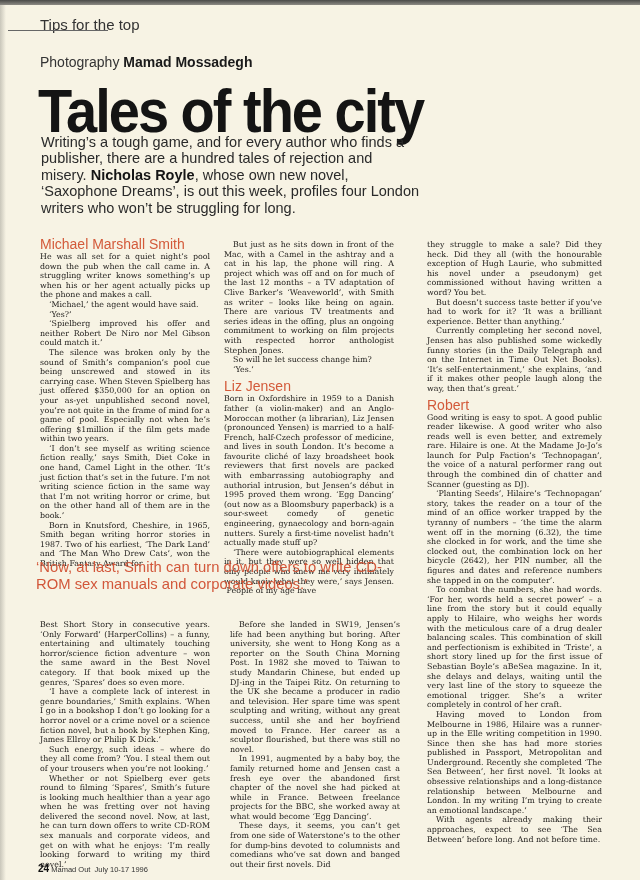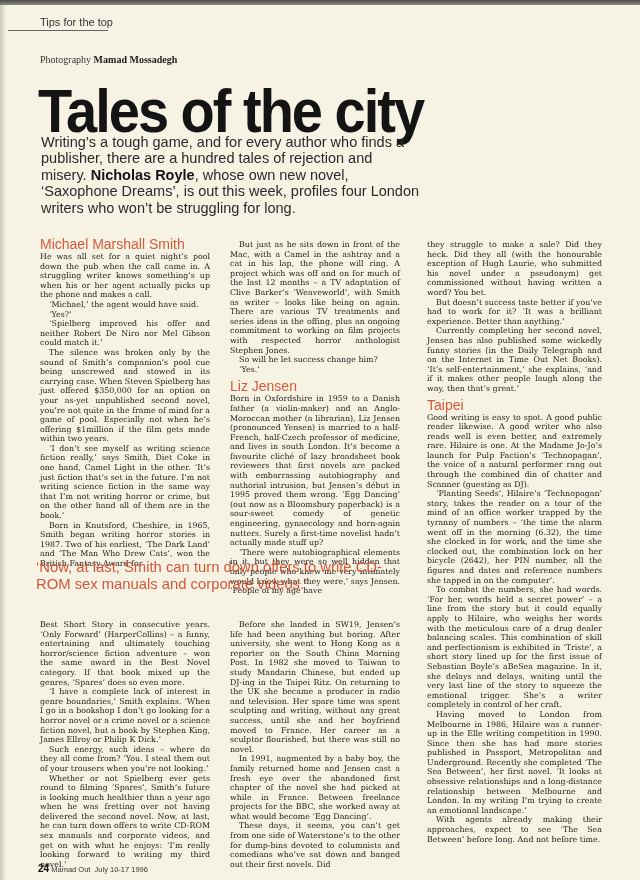--- a/index.html
+++ b/index.html
@@ -12,28 +12,28 @@
   .top-strip {
     position: absolute; left: 0; top: 0; width: 640px; height: 5px;
     background: linear-gradient(to bottom, #4a4a48, #8d8b85);
   }
   .left-shadow {
     position: absolute; left: 0; top: 5px; width: 6px; height: 875px;
     background: linear-gradient(to right, #c9c6ba, rgba(247,243,228,0));
   }
   .section-label {
     position: absolute; left: 40px; top: 16px;
-    font-family: "Liberation Sans", sans-serif; font-size: 11px; color: #333;
+    font-family: "Liberation Sans", sans-serif; font-size: 15px; color: #333;
   }
   .section-rule {
     position: absolute; left: 8px; top: 30px; width: 100px; height: 1px; background: #666;
   }
   .credit {
     position: absolute; left: 40px; top: 54px;
-    font-family: Liberation Serif, serif; font-size: 10px; color: #333;
+    font-family: Liberation Sans, sans-serif; font-size: 14px; color: #333;
   }
   .credit b { font-weight: bold; color: #1a1a1a; }
   .headline {
     position: absolute; left: 38px; top: 81px; margin: 0;
     font-family: "Liberation Sans", sans-serif; font-weight: 900;
     font-size: 56px; line-height: 56px; letter-spacing: -2px; color: #141414;
     transform: scaleY(1.08); transform-origin: top left;
   }
   .standfirst {
     position: absolute; left: 41px; top: 134px; width: 380px; margin: 0;
@@ -83,34 +83,34 @@
   <h3 class="subhead">Michael Marshall Smith</h3>
   <p class="noindent">He was all set for a quiet night’s pool down the pub when the call came in. A struggling writer knows something’s up when his or her agent actually picks up the phone and makes a call.</p>
   <p>‘Michael,’ the agent would have said.</p>
   <p>‘Yes?’</p>
   <p>‘Spielberg improved his offer and neither Robert De Niro nor Mel Gibson could match it.’</p>
   <p>The silence was broken only by the sound of Smith’s companion’s pool cue being unscrewed and stowed in its carrying case. When Steven Spielberg has just offered $350,000 for an option on your as-yet unpublished second novel, you’re not quite in the frame of mind for a game of pool. Especially not when he’s offering $1million if the film gets made within two years.</p>
   <p>‘I don’t see myself as writing science fiction really,’ says Smith, Diet Coke in one hand, Camel Light in the other. ‘It’s just fiction that’s set in the future. I’m not writing science fiction in the same way that I’m not writing horror or crime, but on the other hand all of them are in the book.’</p>
   <p>Born in Knutsford, Cheshire, in 1965, Smith began writing horror stories in 1987. Two of his earliest, ‘The Dark Land’ and ‘The Man Who Drew Cats’, won the British Fantasy Award for</p>
 </div>
 
-<div class="col" style="left:230px; top:240px; width:170px;">
+<div class="col" style="left:224px; top:240px; width:170px;">
   <p>But just as he sits down in front of the Mac, with a Camel in the ashtray and a cat in his lap, the phone will ring. A project which was off and on for much of the last 12 months – a TV adaptation of Clive Barker’s ‘Weaveworld’, with Smith as writer – looks like being on again. There are various TV treatments and series ideas in the offing, plus an ongoing commitment to working on film projects with respected horror anthologist Stephen Jones.</p>
   <p>So will he let success change him?</p>
   <p>‘Yes.’</p>
   <h3 class="subhead" style="margin-top:5px;">Liz Jensen</h3>
   <p class="noindent">Born in Oxfordshire in 1959 to a Danish father (a violin-maker) and an Anglo-Moroccan mother (a librarian), Liz Jensen (pronounced Yensen) is married to a half-French, half-Czech professor of medicine, and lives in south London. It’s become a favourite cliché of lazy broadsheet book reviewers that first novels are packed with embarrassing autobiography and authorial intrusion, but Jensen’s début in 1995 proved them wrong. ‘Egg Dancing’ (out now as a Bloomsbury paperback) is a sour-sweet comedy of genetic engineering, gynaecology and born-again nutters. Surely a first-time novelist hadn’t actually made stuff up?</p>
   <p>‘There were autobiographical elements in it, but they were so well hidden that only people who knew me very intimately would know what they were,’ says Jensen. ‘People of my age have</p>
 </div>
 
 <div class="col" style="left:427px; top:240px; width:175px;">
   <p class="noindent">they struggle to make a sale? Did they heck. Did they all (with the honourable exception of Hugh Laurie, who submitted his novel under a pseudonym) get commissioned without having written a word? You bet.</p>
   <p>But doesn’t success taste better if you’ve had to work for it? ‘It was a brilliant experience. Better than anything.’</p>
   <p>Currently completing her second novel, Jensen has also published some wickedly funny stories (in the Daily Telegraph and on the Internet in Time Out Net Books). ‘It’s self-entertainment,’ she explains, ‘and if it makes other people laugh along the way, then that’s great.’</p>
-  <h3 class="subhead" style="margin-top:4px;">Taipei</h3>
+  <h3 class="subhead" style="margin-top:4px;">Robert</h3>
   <p class="noindent">Good writing is easy to spot. A good public reader likewise. A good writer who also reads well is even better, and extremely rare. Hilaire is one. At the Madame Jo-Jo’s launch for Pulp Faction’s ‘Technopagan’, the voice of a natural performer rang out through the combined din of chatter and Scanner (guesting as DJ).</p>
   <p>‘Planting Seeds’, Hilaire’s ‘Technopagan’ story, takes the reader on a tour of the mind of an office worker trapped by the tyranny of numbers – ‘the time the alarm went off in the morning (6.32), the time she clocked in for work, and the time she clocked out, the combination lock on her bicycle (2642), her PIN number, all the figures and dates and reference numbers she tapped in on the computer’.</p>
   <p>To combat the numbers, she had words. ‘For her, words held a secret power’ – a line from the story but it could equally apply to Hilaire, who weighs her words with the meticulous care of a drug dealer balancing scales. This combination of skill and perfectionism is exhibited in ‘Triste’, a short story lined up for the first issue of Sebastian Boyle’s aBeSea magazine. In it, she delays and delays, waiting until the very last line of the story to squeeze the emotional trigger. She’s a writer completely in control of her craft.</p>
   <p>Having moved to London from Melbourne in 1986, Hilaire was a runner-up in the Elle writing competition in 1990. Since then she has had more stories published in Passport, Metropolitan and Underground. Recently she completed ‘The Sea Between’, her first novel. ‘It looks at obsessive relationships and a long-distance relationship between Melbourne and London. In my writing I’m trying to create an emotional landscape.’</p>
   <p>With agents already making their approaches, expect to see ‘The Sea Between’ before long. And not before time.</p>
 </div>
 
 <p class="pullquote">‘Now, at last, Smith can turn down offers to write CD-ROM sex manuals and corporate videos.’</p>
 
 <div class="col" style="left:40px; top:620px; width:170px;">

